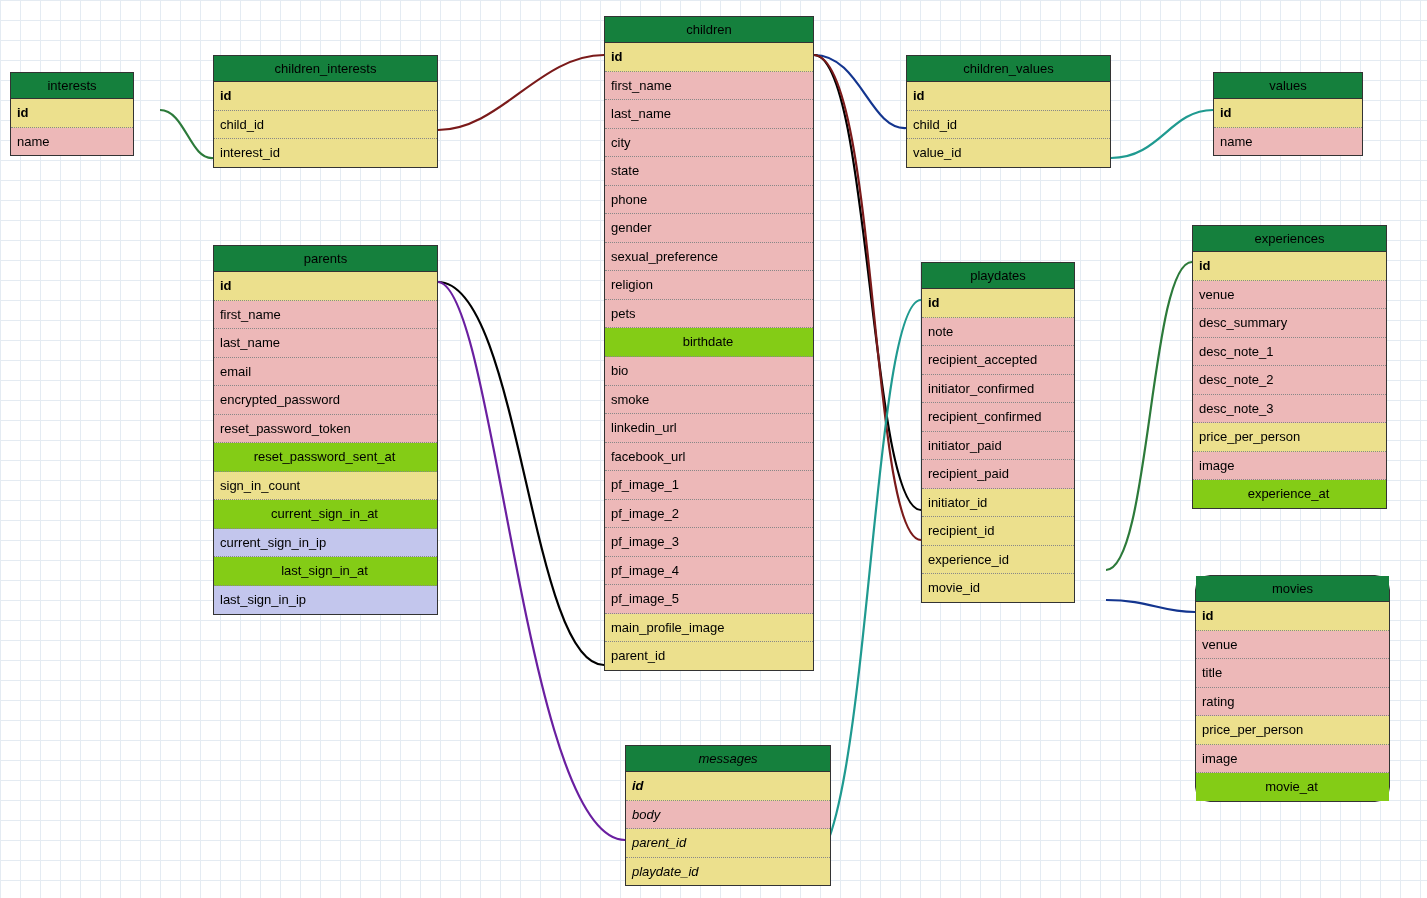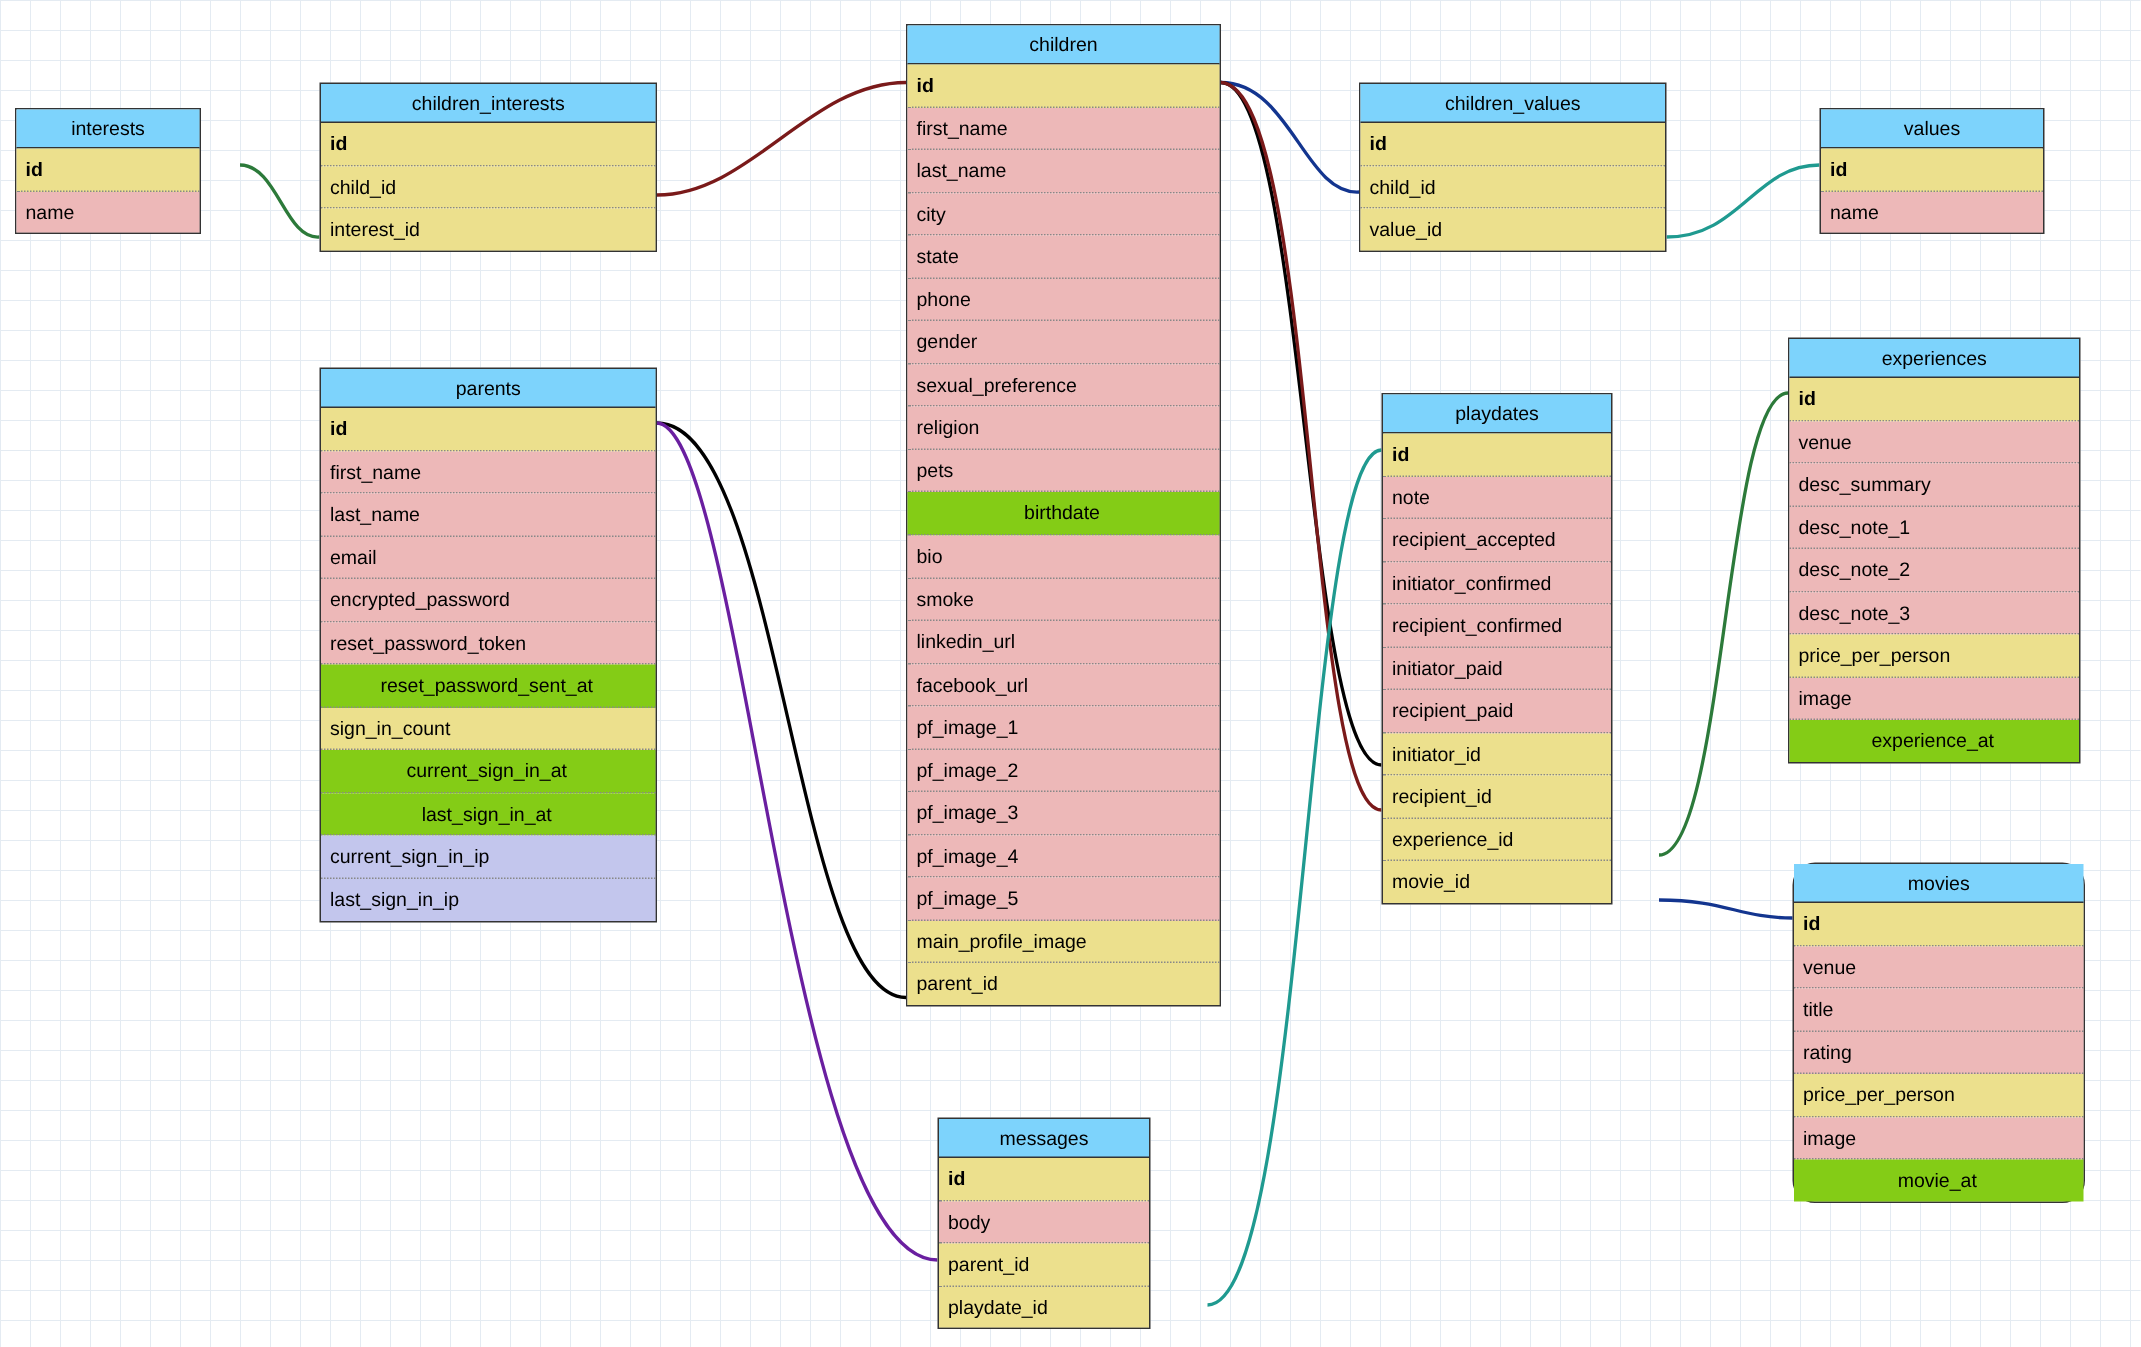--- a/index.html
+++ b/index.html
@@ -32,21 +32,21 @@
     pointer-events: none;
   }
   .table {
     position: absolute;
     border: 1px solid #333;
     background: #fff;
     z-index: 2;
     box-shadow: 0 0 0 0.5px #333 inset;
   }
   .table .title {
-    background: #7dd3fc;
+    background: #15803d;
     text-align: center;
     padding: 5px 22px;
     font-weight: normal;
     border-bottom: 1px solid #333;
     white-space: nowrap;
   }
   .row {
     padding: 5px 8px 5px 6px;
     border-bottom: 1px dotted #888;
     white-space: nowrap;
@@ -93,22 +93,22 @@
       <div class="title">parents</div>
       <div class="row c-yellow pk">id</div>
       <div class="row c-pink">first_name</div>
       <div class="row c-pink">last_name</div>
       <div class="row c-pink">email</div>
       <div class="row c-pink">encrypted_password</div>
       <div class="row c-pink">reset_password_token</div>
       <div class="row c-green">reset_password_sent_at</div>
       <div class="row c-yellow">sign_in_count</div>
       <div class="row c-green">current_sign_in_at</div>
+      <div class="row c-blue">current_sign_in_ip</div>
       <div class="row c-green">last_sign_in_at</div>
-      <div class="row c-blue">current_sign_in_ip</div>
       <div class="row c-blue">last_sign_in_ip</div>
     </div>
     <div class="table" style="left: 604px; top: 16px; width: 210px;">
       <div class="title">children</div>
       <div class="row c-yellow pk">id</div>
       <div class="row c-pink">first_name</div>
       <div class="row c-pink">last_name</div>
       <div class="row c-pink">city</div>
       <div class="row c-pink">state</div>
       <div class="row c-pink">phone</div>
@@ -122,21 +122,21 @@
       <div class="row c-pink">linkedin_url</div>
       <div class="row c-pink">facebook_url</div>
       <div class="row c-pink">pf_image_1</div>
       <div class="row c-pink">pf_image_2</div>
       <div class="row c-pink">pf_image_3</div>
       <div class="row c-pink">pf_image_4</div>
       <div class="row c-pink">pf_image_5</div>
       <div class="row c-yellow">main_profile_image</div>
       <div class="row c-yellow">parent_id</div>
     </div>
-    <div class="table" style="left: 625px; top: 745px; width: 142px;">
+    <div class="table" style="left: 625px; top: 745px; width: 206px; font-style: italic;">
       <div class="title">messages</div>
       <div class="row c-yellow pk">id</div>
       <div class="row c-pink">body</div>
       <div class="row c-yellow">parent_id</div>
       <div class="row c-yellow">playdate_id</div>
     </div>
     <div class="table" style="left: 906px; top: 55px; width: 205px;">
       <div class="title">children_values</div>
       <div class="row c-yellow pk">id</div>
       <div class="row c-yellow">child_id</div>

